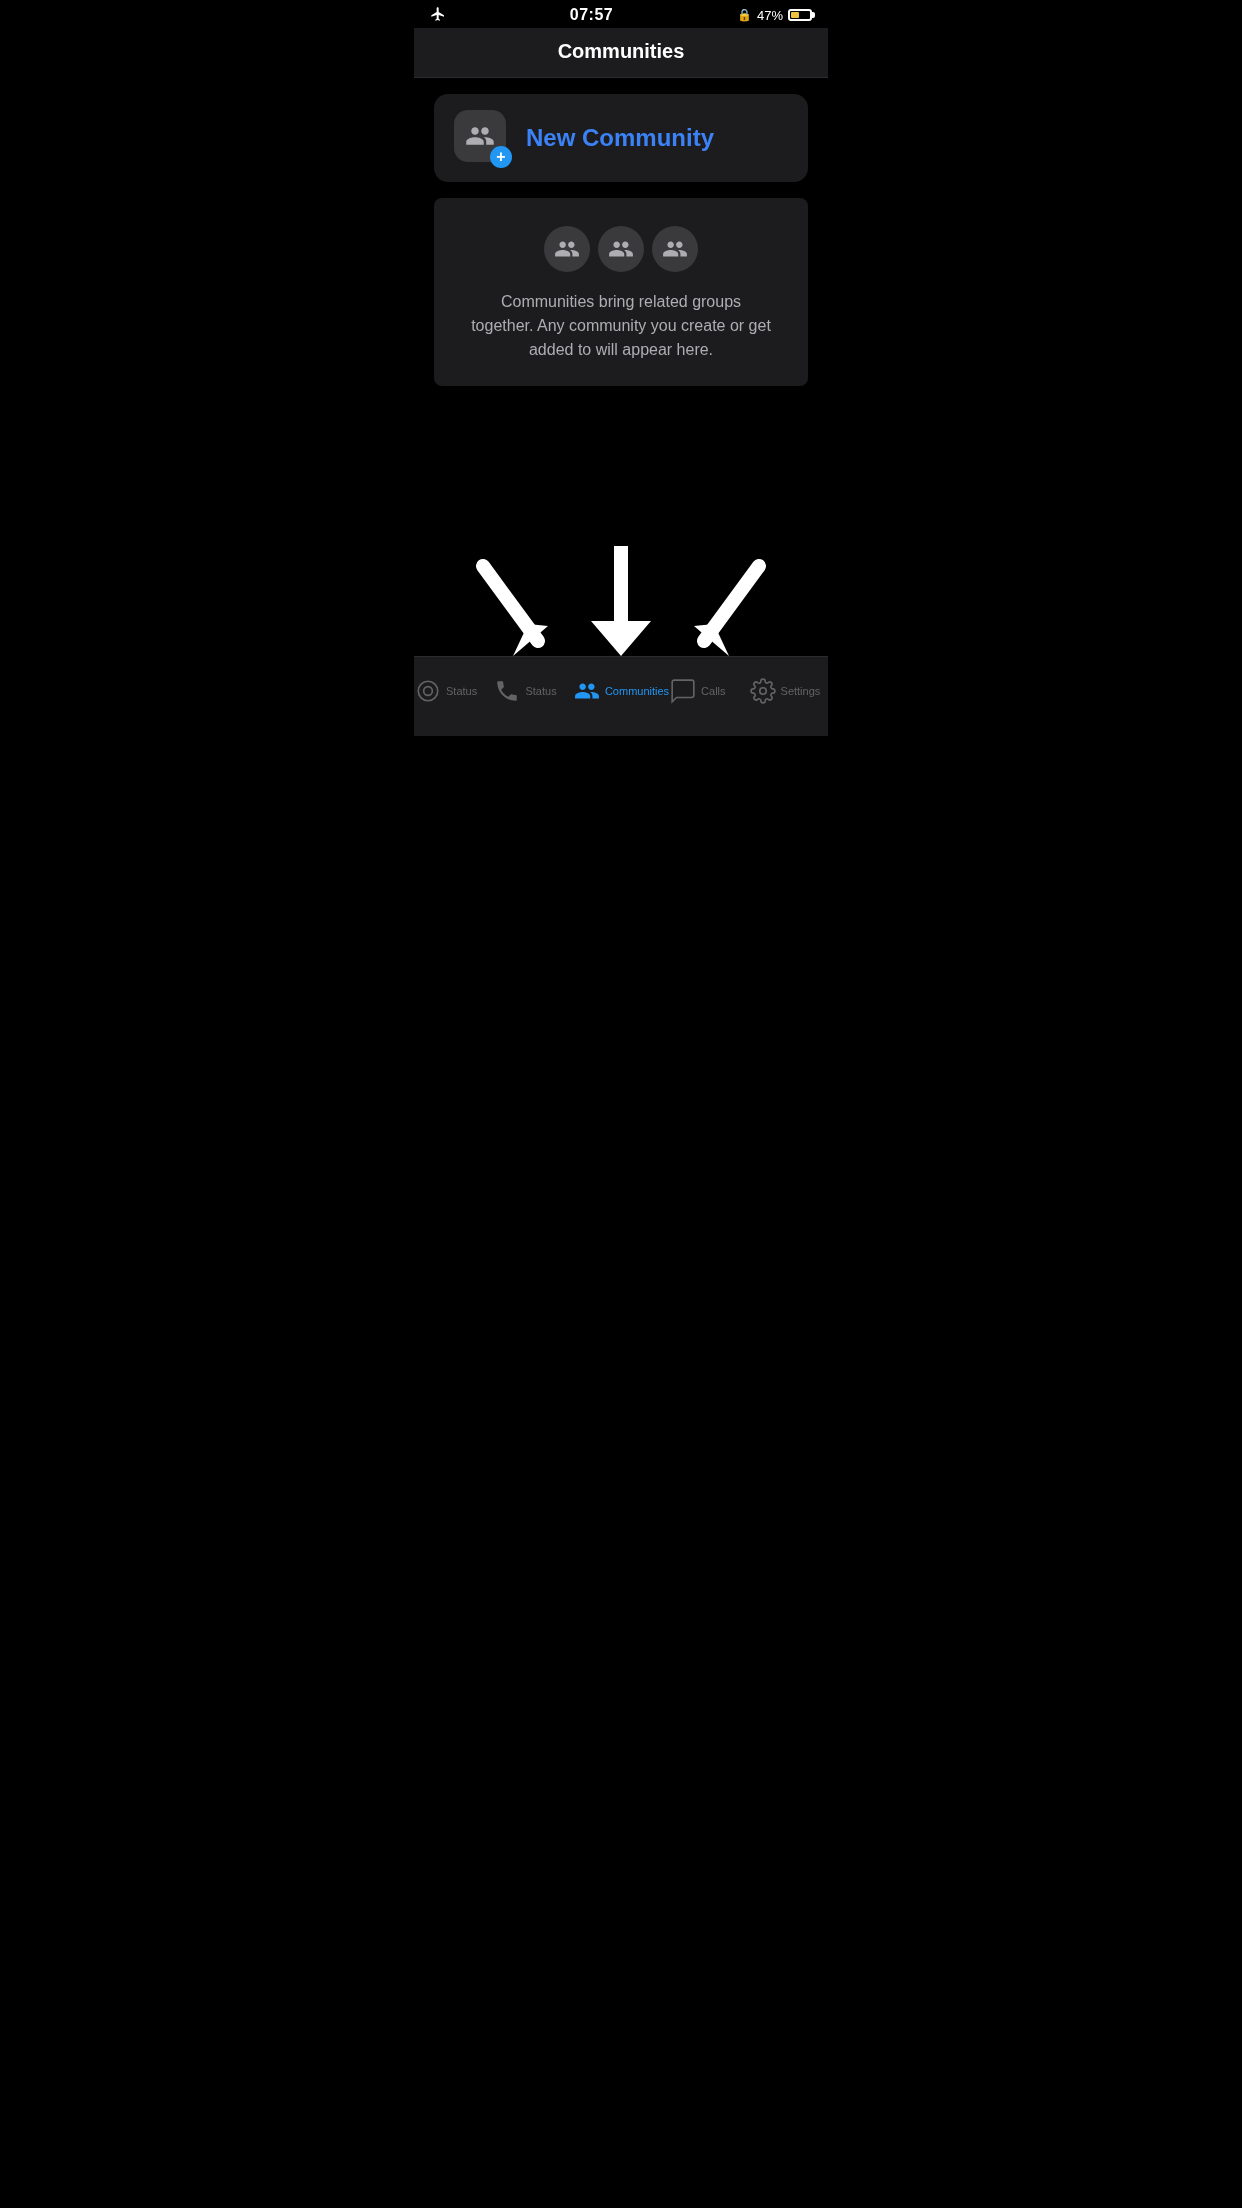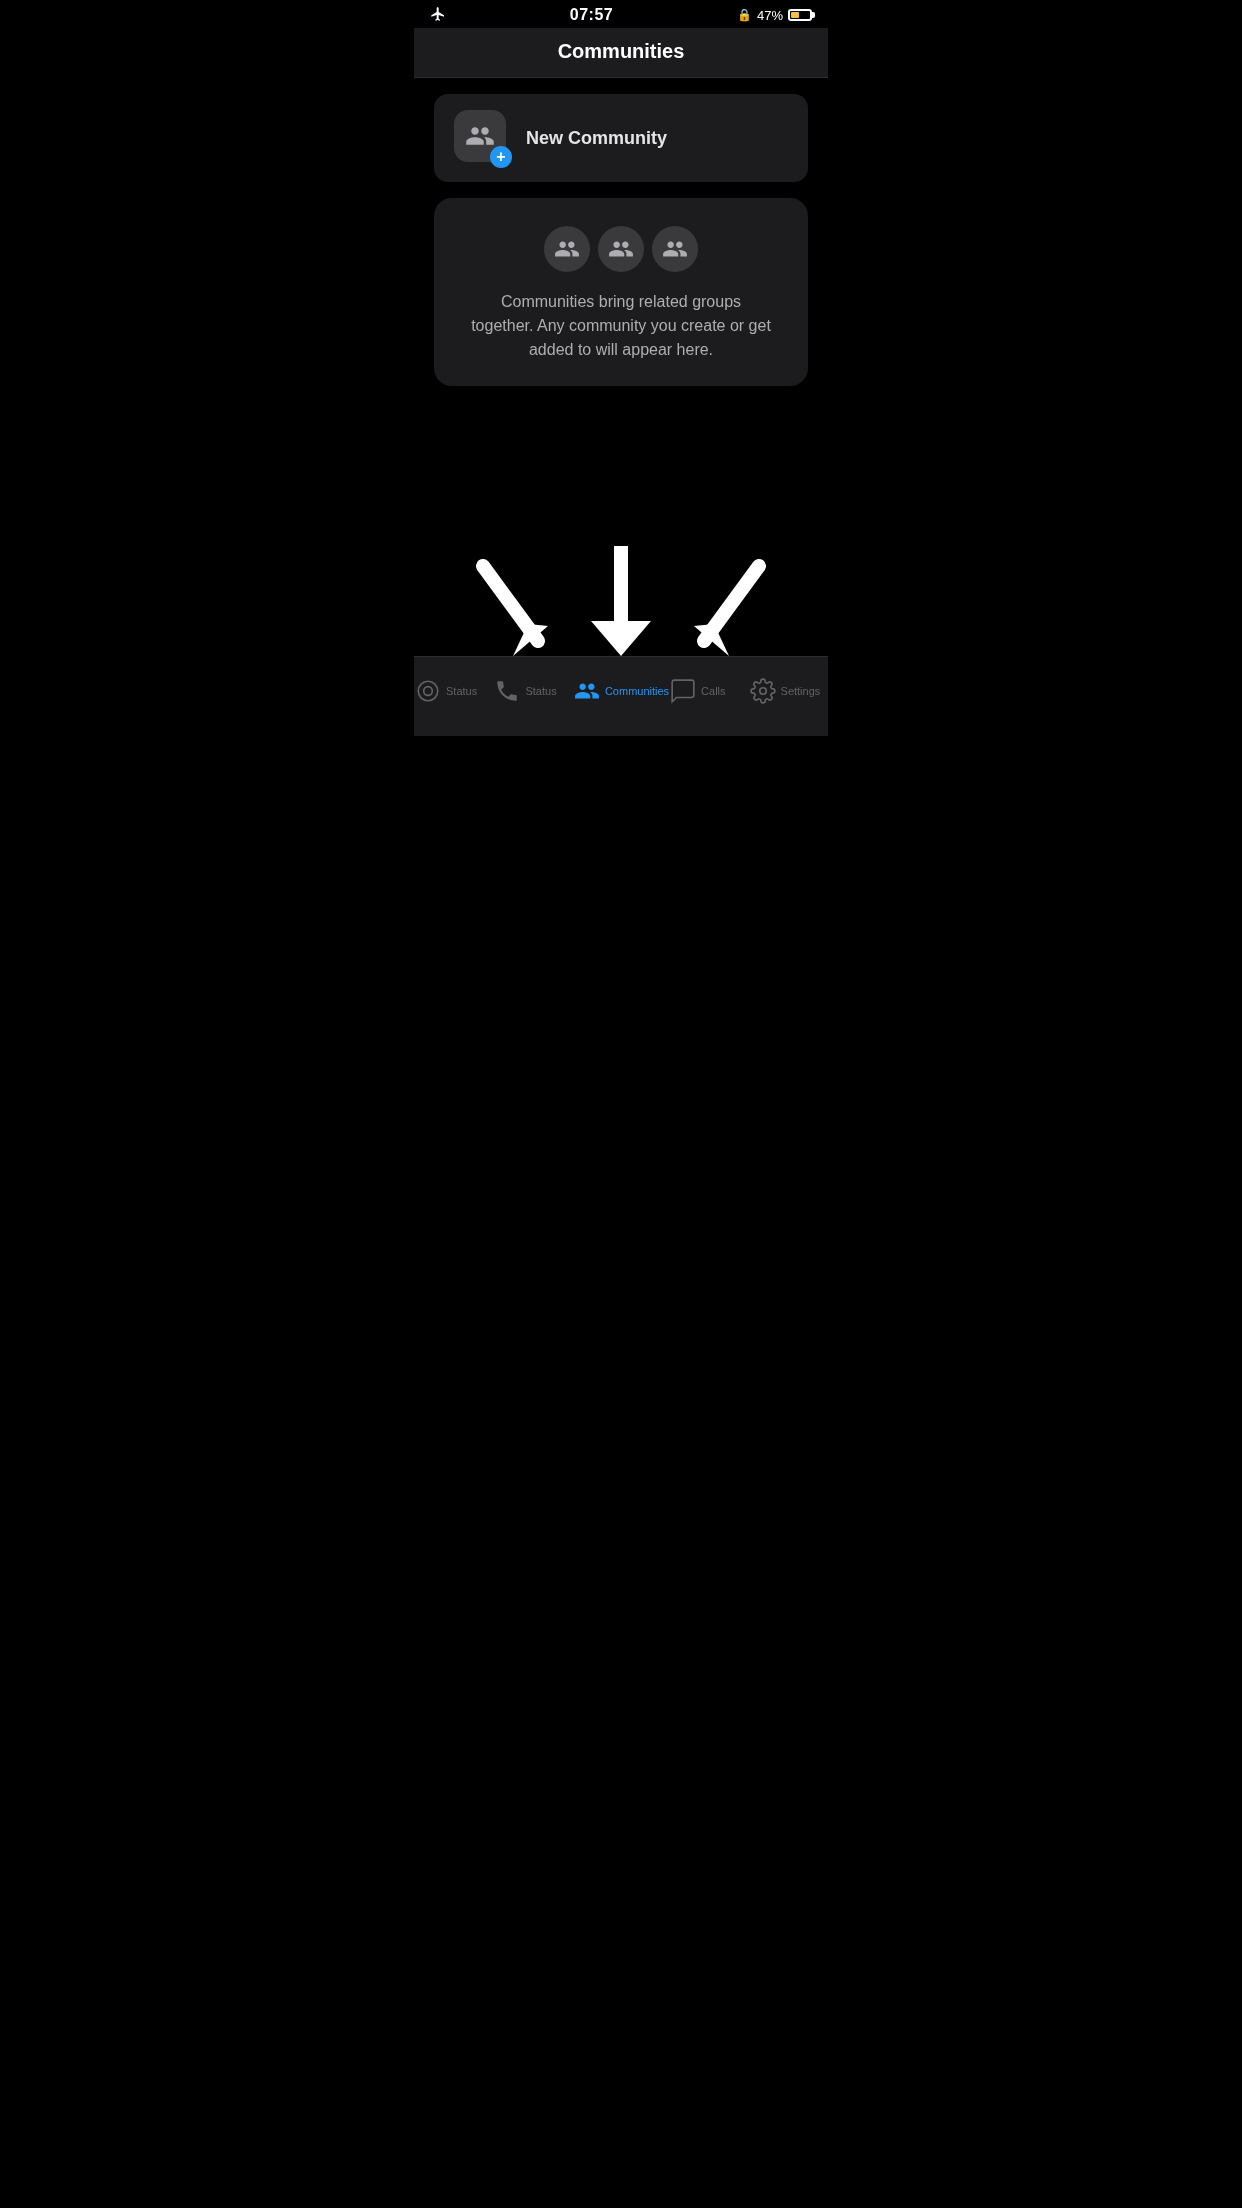--- a/index.html
+++ b/index.html
@@ -145,29 +145,29 @@
       display: flex;
       align-items: center;
       justify-content: center;
       font-size: 16px;
       font-weight: 700;
       color: #fff;
       line-height: 1;
     }
 
     .new-community-label {
-      font-size: 18px;
+      font-size: 24px;
       font-weight: 600;
-      color: #e5e5e5;
+      color: #3b82f6;
     }
 
     
     .info-card {
       background: #1c1c1e;
-      border-radius: 18px;
+      border-radius: 8px;
       padding: 28px 20px 24px;
       text-align: center;
       display: flex;
       flex-direction: column;
       align-items: center;
       gap: 18px;
     }
 
     .communities-icons {
       display: flex;

